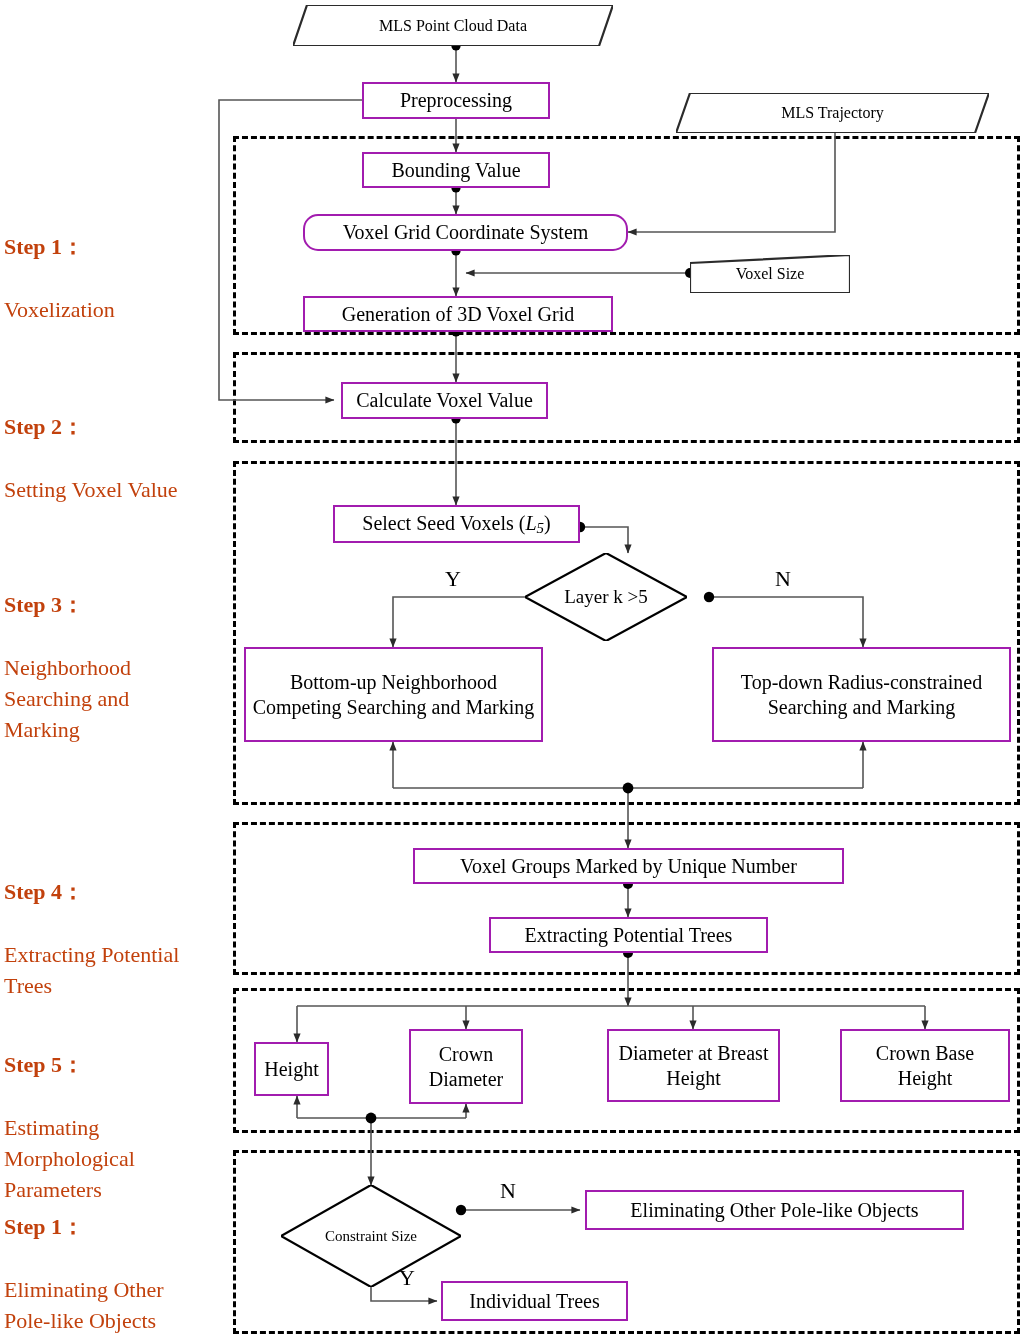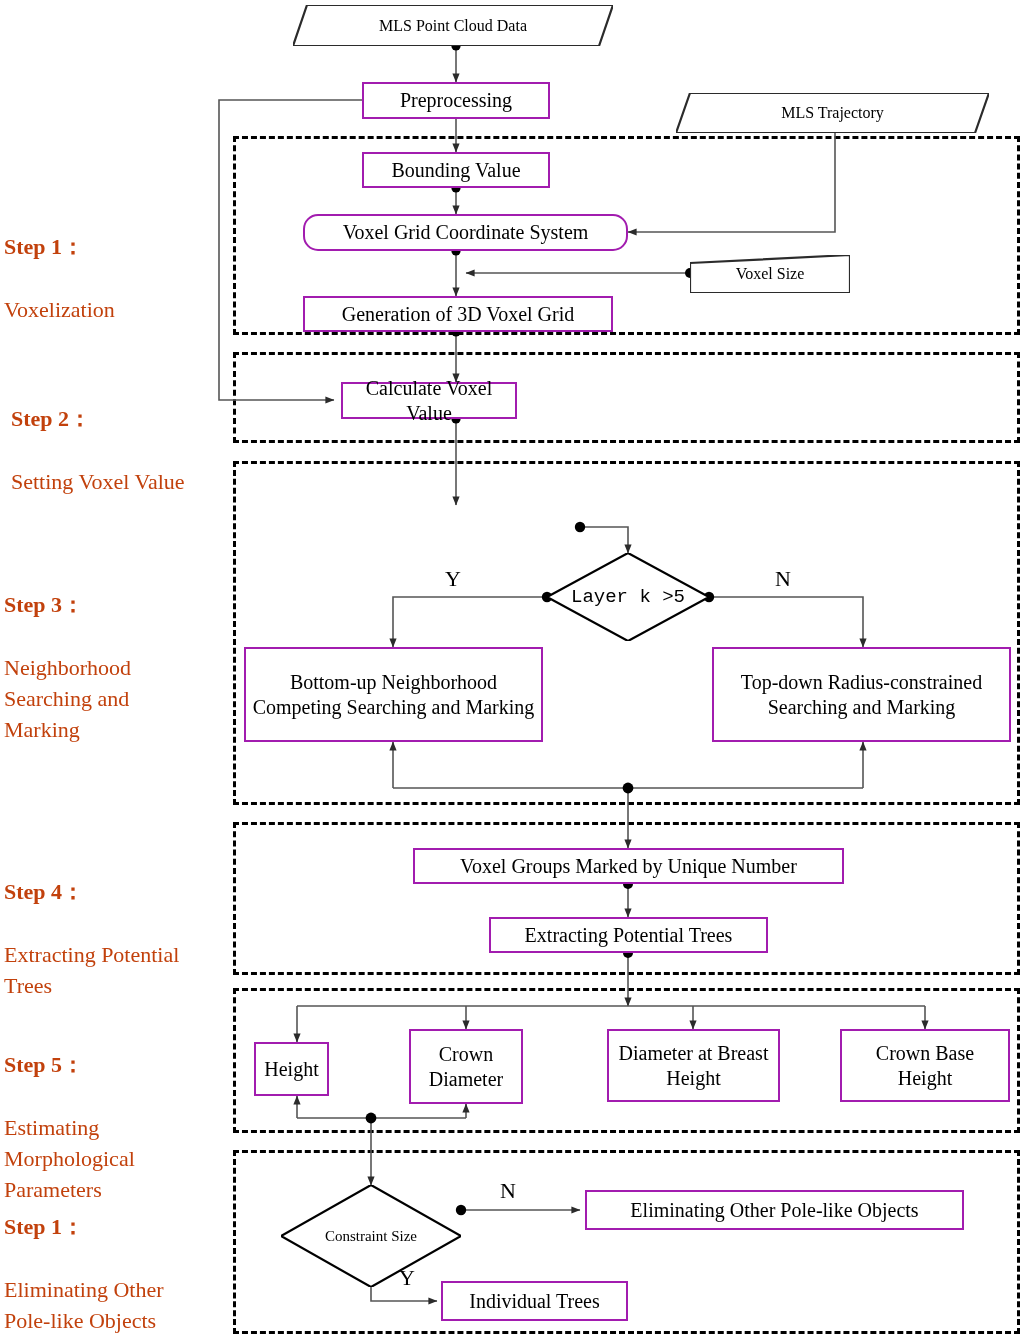--- a/index.html
+++ b/index.html
@@ -198,21 +198,21 @@
       <circle cx="461" cy="1210" r="5.2"></circle>
       <circle cx="371" cy="1236" r="5.2"></circle>
       <circle cx="690" cy="273" r="5.0"></circle>
     </g>
   </svg>
 
   <div class="step-label" style="left:4px; top:200px;">
     <span class="st-title">Step 1：</span>
     <span class="st-desc">Voxelization</span>
   </div>
-  <div class="step-label" style="left:4px; top:372px;margin-left:7px;">
+  <div class="step-label" style="left:4px; top:380px;">
     <span class="st-title">Step 2：</span>
     <span class="st-desc">Setting Voxel Value</span>
   </div>
   <div class="step-label" style="left:4px; top:558px;">
     <span class="st-title">Step 3：</span>
     <span class="st-desc">Neighborhood
 Searching and
 Marking</span>
   </div>
   <div class="step-label" style="left:4px; top:845px;">
@@ -262,26 +262,29 @@
     <svg width="160" height="38" viewBox="0 0 160 38" xmlns="http://www.w3.org/2000/svg">
       <polygon points="0,8 160,0 160,38 0,38" fill="#fff" stroke="#2b2b2b" stroke-width="2.2"></polygon>
     </svg>
     <div class="ptext">Voxel Size</div>
   </div>
 
   <div class="node" style="left:303px; top:296px; width:310px; height:36px;">
     <span>Generation of 3D Voxel Grid</span>
   </div>
 
-  <div class="node" style="left:341px; top:382px; width:176px; height:37px;">
+  <div class="node" style="left:341px; top:382px; width:207px; height:37px;">
     <span>Calculate Voxel Value</span>
   </div>
 
-
-  <div class="diamond big" style="left:547px; top:553px; width:162px; height:88px;font-family:Liberation Mono, monospace;">
+  <div class="node" style="left:333px; top:505px; width:247px; height:38px;">
+    <span><span>Select Seed Voxels (</span><span class="ital">L</span><span class="sub ital">5</span><span>)</span></span>
+  </div>
+
+  <div class="diamond big" style="left:525px; top:553px; width:162px; height:88px;">
     <svg width="162" height="88" viewBox="0 0 162 88" xmlns="http://www.w3.org/2000/svg">
       <polygon points="81,0 162,44 81,88 0,44" fill="#fff" stroke="#000" stroke-width="2.2"></polygon>
     </svg>
     <div class="dtext">Layer k &gt;5</div>
   </div>
 
   <div class="branch" style="left:445px; top:566px;">Y</div>
   <div class="branch" style="left:775px; top:566px;">N</div>
 
   <div class="node" style="left:244px; top:647px; width:299px; height:95px;">

